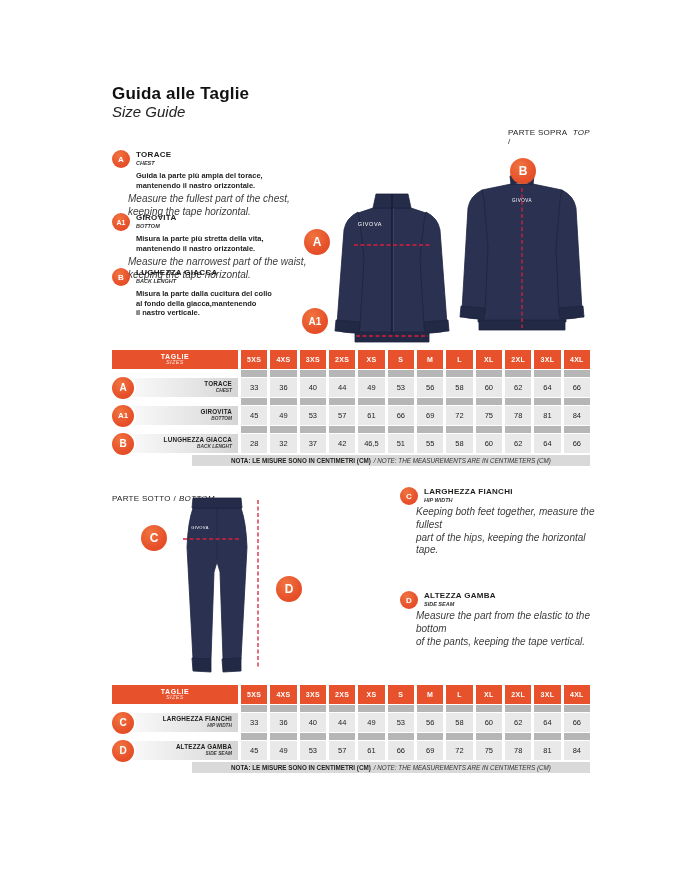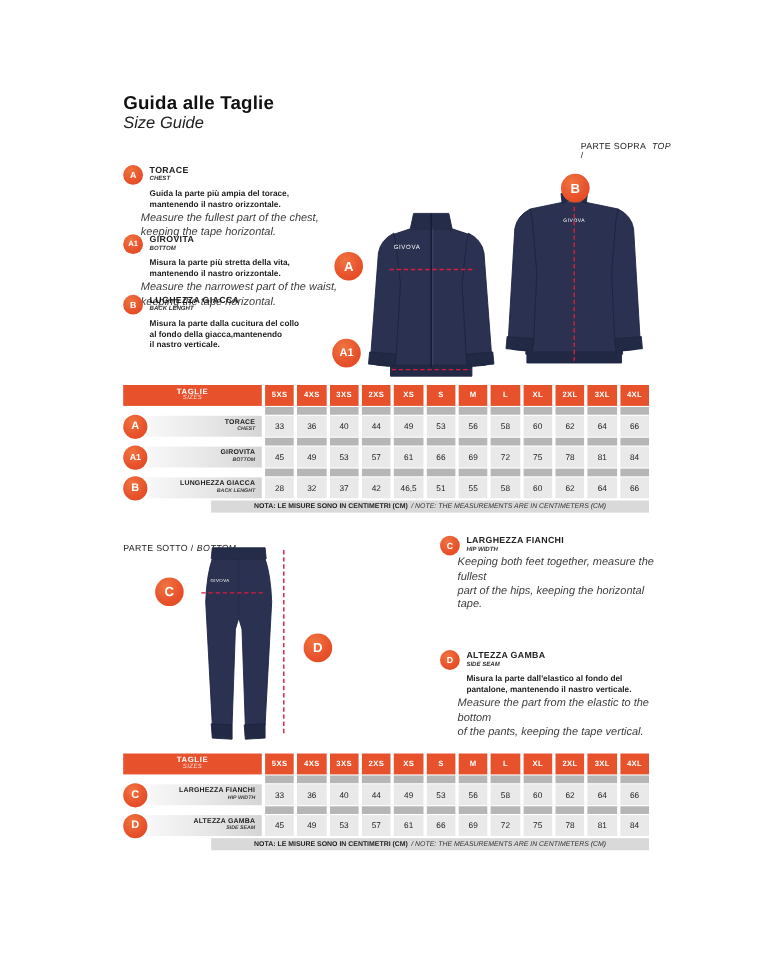--- a/index.html
+++ b/index.html
@@ -6,21 +6,21 @@
   .page{position:relative;width:644px;height:869px;background:#ffffff;overflow:hidden;
         font-family:"Liberation Sans", sans-serif;color:#1d1d1b;}
   .abs{position:absolute;}
 
   
   .title-it{left:112px;top:84px;font-size:17px;font-weight:bold;letter-spacing:.2px;color:#111;}
   .title-en{left:112px;top:103px;font-size:15px;font-style:italic;color:#222;}
 
   .part-label{font-size:8px;letter-spacing:.3px;color:#222;display:flex;gap:3px;}
   .part-label .it{font-style:italic;}
-  #parte-sopra{top:128px;left:528px;width:82px;justify-content:flex-end;}
+  #parte-sopra{top:128px;left:508px;width:82px;justify-content:flex-end;}
   #parte-sotto{top:471px;left:112px;margin-top:23px;}
 
   
   .measure{position:absolute;width:200px;}
   .m-circle{position:absolute;left:0;top:0;width:18px;height:18px;border-radius:50%;
     background:radial-gradient(circle at 38% 30%,#f0743f 0%,#e7512b 60%,#de491d 100%);
     color:#fff;font-weight:bold;font-size:8px;display:flex;align-items:center;justify-content:center;}
   .m-circle.two{font-size:7px;}
   .m-head{margin-left:24px;}
   .m-name{font-size:8px;font-weight:bold;letter-spacing:.3px;}
@@ -294,22 +294,20 @@
     <div class="m-ital">Keeping both feet together, measure the fullest
 part of the hips, keeping the horizontal tape.</div>
   </div>
 
   <div class="measure" style="left:400px;top:591px;width:210px;">
     <div class="m-circle">D</div>
     <div class="m-head">
       <div class="m-name">ALTEZZA GAMBA</div>
       <div class="m-sub">SIDE SEAM</div>
     </div>
-    <div class="m-bold">Misura la parte dall'elastico al fondo del
-pantalone, mantenendo il nastro verticale.</div>
     <div class="m-ital">Measure the part from the elastic to the bottom
 of the pants, keeping the tape vertical.</div>
   </div>
 
   <div class="size-table" style="top:685px;">
     <div class="tbl" id="tbl-bottom">
         <div class="th-label">
           <div class="th-it">TAGLIE</div>
           <div class="th-en">SIZES</div>
         </div>

